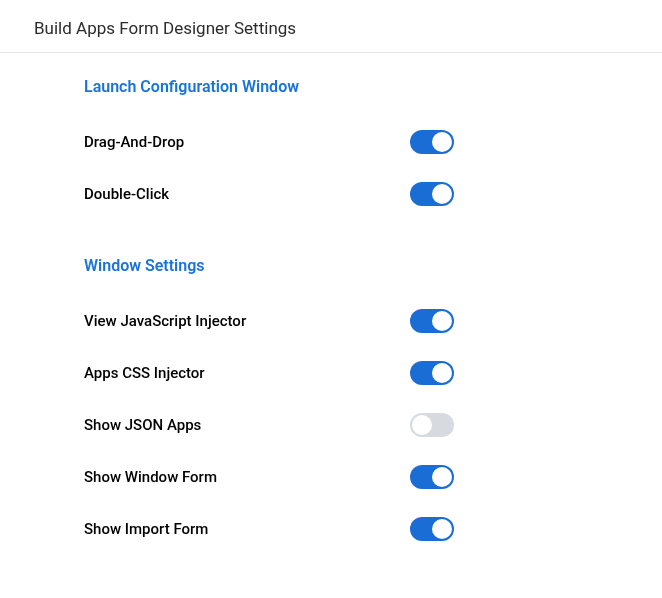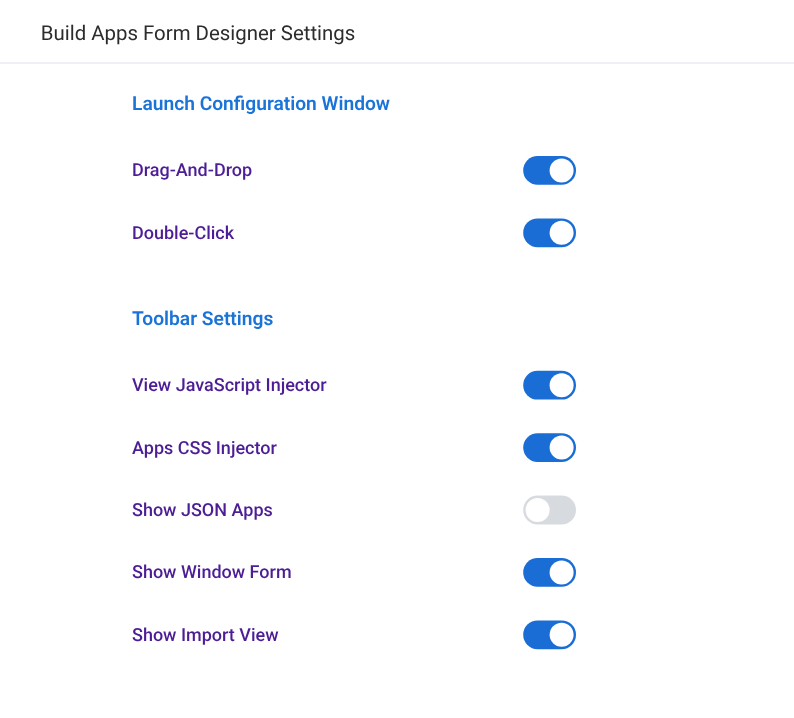--- a/index.html
+++ b/index.html
@@ -17,41 +17,41 @@
     .header {
       padding: 18px 0 14px 34px;
       border-bottom: 1px solid #e4e7ec;
     }
     .header-title {
       font-size: 17px;
       font-weight: 400;
       color: #2c2c2c;
     }
     .content {
-      padding: 24px 0 0 110px;
+      padding: 24px 0 0 84px;
     }
     .section {
       margin-bottom: 36px;
     }
     .section-title {
       font-size: 16px;
       font-weight: 600;
       color: #1a73d8;
       margin-bottom: 20px;
     }
     .setting-row {
       display: flex;
       align-items: center;
       justify-content: space-between;
       width: 370px;
       padding: 14px 0;
     }
     .setting-label {
       font-size: 15px;
-      color: #4c1d95;
+      color: #000000;
       font-weight: 500;
     }
     .toggle {
       position: relative;
       width: 44px;
       height: 24px;
       border-radius: 12px;
       cursor: pointer;
       transition: background 0.2s;
     }
@@ -98,21 +98,21 @@
 
     <div class="setting-row">
       <span class="setting-label">Double-Click</span>
       <div class="toggle on">
         <div class="toggle-knob"></div>
       </div>
     </div>
   </div>
 
   <div class="section">
-    <div class="section-title">Toolbar Settings</div>
+    <div class="section-title">Window Settings</div>
 
     <div class="setting-row">
       <span class="setting-label">View JavaScript Injector</span>
       <div class="toggle on">
         <div class="toggle-knob"></div>
       </div>
     </div>
 
     <div class="setting-row">
       <span class="setting-label">Apps CSS Injector</span>
@@ -129,20 +129,20 @@
     </div>
 
     <div class="setting-row">
       <span class="setting-label">Show Window Form</span>
       <div class="toggle on">
         <div class="toggle-knob"></div>
       </div>
     </div>
 
     <div class="setting-row">
-      <span class="setting-label">Show Import View</span>
+      <span class="setting-label">Show Import Form</span>
       <div class="toggle on">
         <div class="toggle-knob"></div>
       </div>
     </div>
   </div>
 
 </div>
 
 </body></html>

